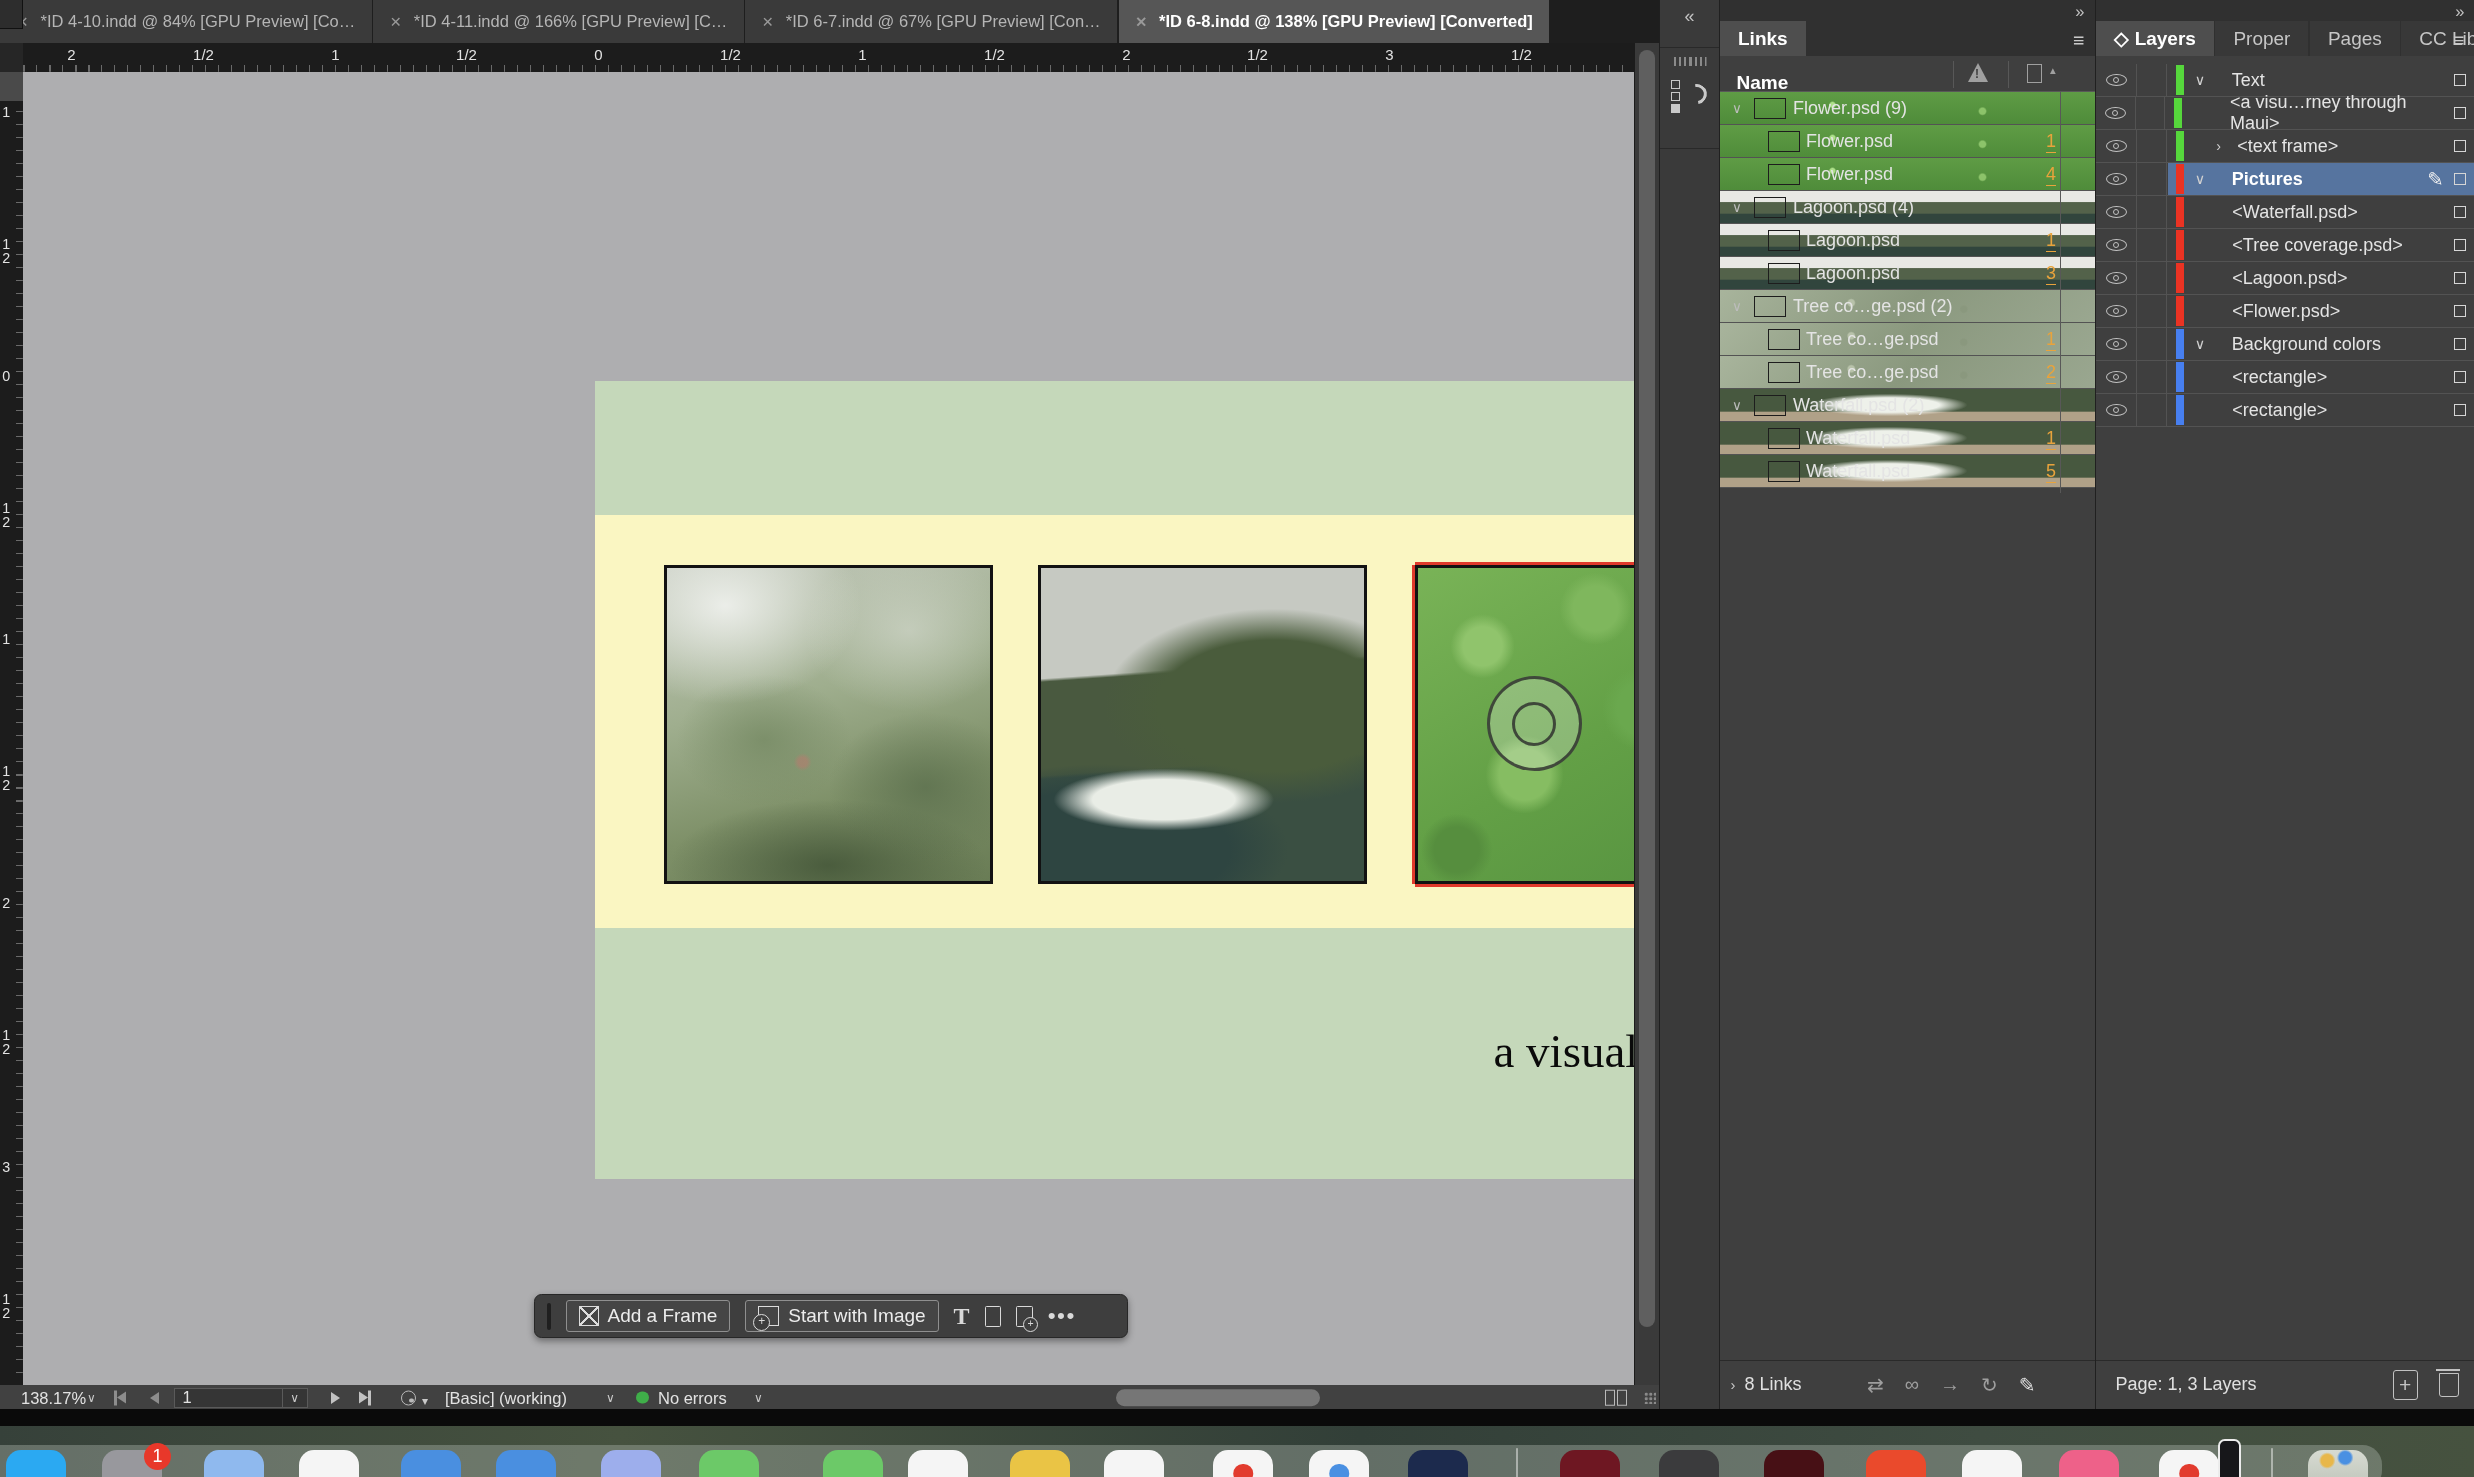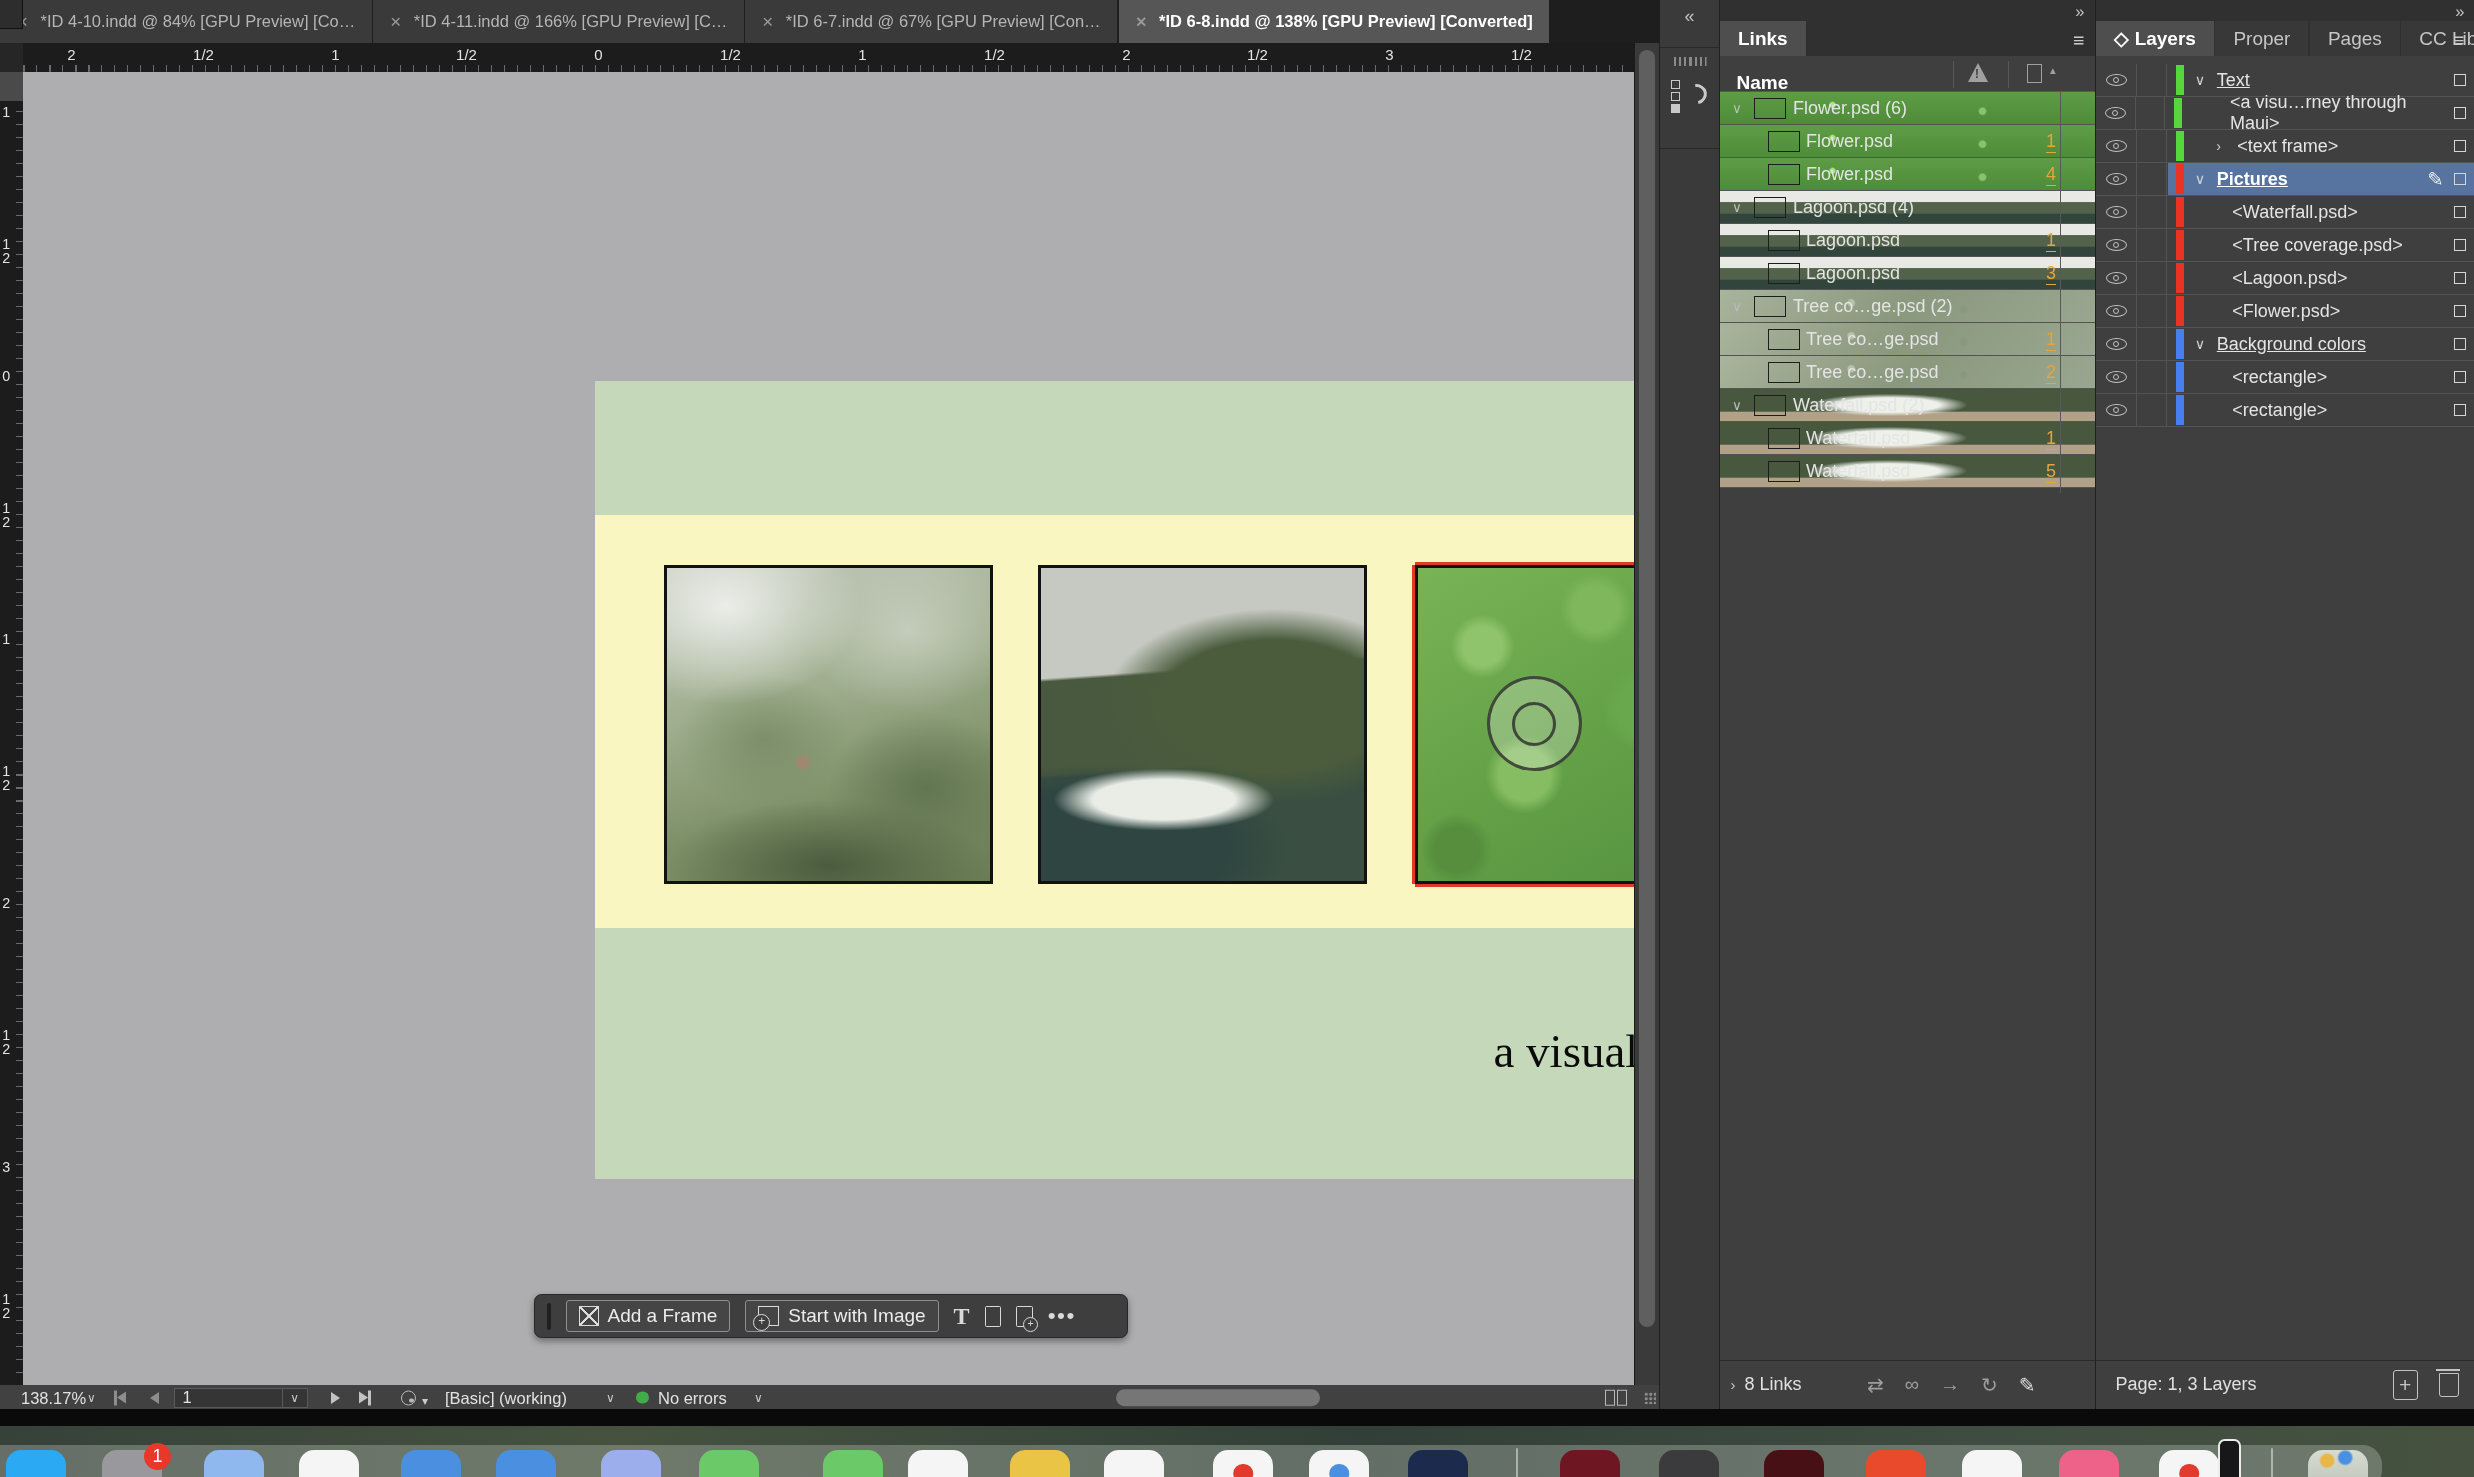--- a/index.html
+++ b/index.html
@@ -196,21 +196,21 @@
   .eye { width:21px; height:12px; border:1.5px solid #c2c2c2; border-radius:50%; position:relative; }
   .eye::after { content:""; position:absolute; left:6px; top:1.5px; width:4.5px; height:4.5px;
     border:1.5px solid #c2c2c2; border-radius:50%; }
   .lockcell { width:30px; align-self:stretch; border-right:0.8px solid #535353; }
   .colorbar { width:8.3px; height:30px; margin-left:9px; }
   .lychev { width:0; color:#d0d0d0; font-size:14.3px; font-weight:normal; }
   .lyrow.g .lychev { margin-left:10.5px; width:21px; }
   .lyrow.c .lylabel { margin-left:48px; }
   .lyrow.c.tf .lychev { margin-left:32px; width:21px; }
   .lyrow.c.tf .lylabel { margin-left:0; }
-  .lyrow.g .lylabel { margin-left:1px;text-decoration:underline; }
+  .lyrow.g .lylabel { margin-left:16px; }
   .pen { display:none; margin-left:auto; margin-right:10.5px; color:#f0f0f0; font-size:19.5px; font-weight:normal; }
   .lyrow.sel .pen { display:block; }
   .sq-target { width:12px; height:12px; border:1.5px solid #d6d6d6; margin-left:auto; margin-right:9px; }
   .lyrow.sel .sq-target { margin-left:0; }
   #layers-foot .ftext { margin-left:19.5px; }
   .newlayer-btn { position:absolute; right:57px; top:9px; width:25.5px; height:30px; border:1.5px solid #c2c2c2;
     border-radius:3px; color:#c2c2c2; font-size:21px; text-align:center; line-height:27px; }
   .trash { position:absolute; right:16.5px; top:12px; width:19.5px; height:24px; border:1.5px solid #c2c2c2;
     border-radius:0 0 3px 3px; }
   .trash::before { content:""; position:absolute; left:-3.8px; top:-5.3px; width:24px; height:2.3px; background:#c2c2c2; }
@@ -388,21 +388,21 @@
       <span class="warn-tri"></span>
       <span class="vdiv" style="left:288px; top:4.5px; height:27px;"></span>
       <span class="hpage-ico"></span>
       <span class="hpage-arrow">▲</span>
     </div>
     <div id="links-list">
 
     <div class="lrow group t-flower">
           <span class="lchev">∨</span>
           <span class="thumb"></span>
-          <span class="lname">Flower.psd (6)</span>
+          <span class="lname">Flower.psd (9)</span>
 
         </div>
         <div class="lrow child t-flower">
           <span class="lchev"></span>
           <span class="thumb"></span>
           <span class="lname">Flower.psd</span>
           <span class="lpage">1</span>
         </div>
         <div class="lrow child t-flower">
           <span class="lchev"></span>

